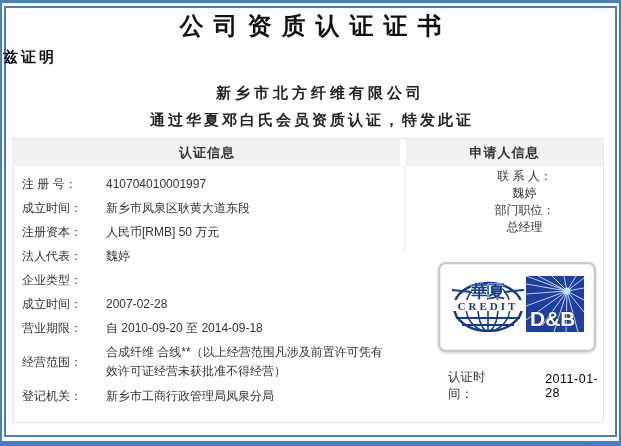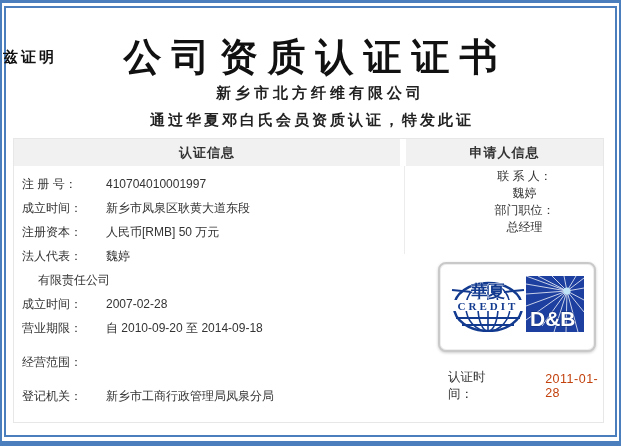--- a/index.html
+++ b/index.html
@@ -13,22 +13,22 @@
     border-style:solid;border-color:#4a7ebd;
     border-width:3px 2px 5px 2px;pointer-events:none;
   }
   .frame-inner{
     position:absolute;top:6px;left:4px;right:4px;bottom:9px;
     border:2px solid #4a7ebd;pointer-events:none;
   }
   .cert-title{
     position:absolute;top:10px;left:0;width:100%;text-align:center;
     font-family:"Liberation Serif","DejaVu Serif",serif;
-    font-size:38px;font-weight:bold;color:#111;letter-spacing:10px;
-    text-indent:10px;white-space:nowrap;margin-top:22px;
+    font-size:24px;font-weight:bold;color:#111;letter-spacing:10px;
+    text-indent:10px;white-space:nowrap;
   }
   .cert-subtitle{
     position:absolute;top:48px;left:0;width:100%;text-align:left;
     font-family:"Liberation Serif","DejaVu Serif",serif;
     font-size:15px;font-weight:bold;color:#111;letter-spacing:3px;text-indent:3px;
   }
   .company-name{
     position:absolute;top:84px;left:8px;width:100%;text-align:center;
     font-size:15px;font-weight:bold;color:#222;letter-spacing:4px;text-indent:4px;
   }
@@ -67,21 +67,21 @@
     overflow:hidden;
   }
   .badge-title{
     margin-top:7px;text-align:center;font-size:13px;font-weight:bold;
     color:#123a8f;letter-spacing:1px;white-space:nowrap;
   }
   .badge-logos{display:flex;justify-content:center;align-items:center;margin-top:12px;}
   .cert-time{
     margin:17px 0 0 42px;font-size:12.5px;color:#333;display:flex;align-items:center;gap:34px;
   }
-  .cert-time .time-value{color:#c2410c;margin-left:10px;letter-spacing:0.5px;}
+  .cert-time .time-value{color:#000000;margin-left:10px;letter-spacing:0.5px;}
 </style>
 </head>
 <body>
 
 <div class="frame-outer"></div>
 <div class="frame-inner"></div>
 
 <div class="cert-title">公司资质认证证书</div>
 <div class="cert-subtitle">兹证明</div>
 <div class="company-name">新乡市北方纤维有限公司</div>
@@ -105,32 +105,33 @@
       </div>
       <div class="field-row">
         <span class="field-label">注册资本：</span>
         <span class="field-value">人民币[RMB] 50 万元</span>
       </div>
       <div class="field-row">
         <span class="field-label">法人代表：</span>
         <span class="field-value">魏婷</span>
       </div>
       <div class="field-row">
-        <span class="field-value">有限责任公司</span>
+        <span class="field-label">企业类型：</span>
       </div>
       <div class="field-row">
         <span class="field-label">成立时间：</span>
         <span class="field-value">2007-02-28</span>
       </div>
       <div class="field-row">
         <span class="field-label">营业期限：</span>
         <span class="field-value">自 2010-09-20 至 2014-09-18</span>
       </div>
       <div class="field-row tall">
         <span class="field-label">经营范围：</span>
+        <span class="field-value">合成纤维 合线**（以上经营范围凡涉及前置许可凭有效许可证经营未获批准不得经营）</span>
       </div>
       <div class="field-row">
         <span class="field-label">登记机关：</span>
         <span class="field-value">新乡市工商行政管理局凤泉分局</span>
       </div>
     </div>
 
     <div class="right-col">
       <div class="contact-row">
         <span>联 系 人：</span>

